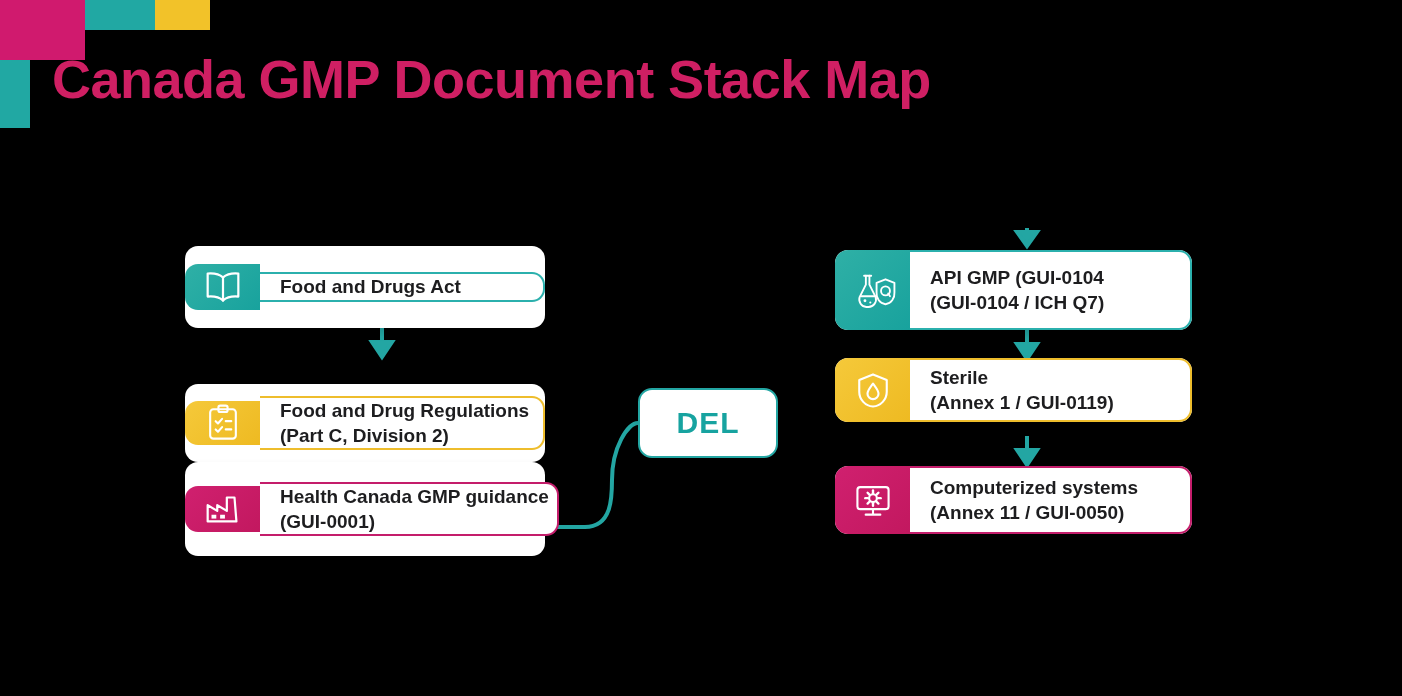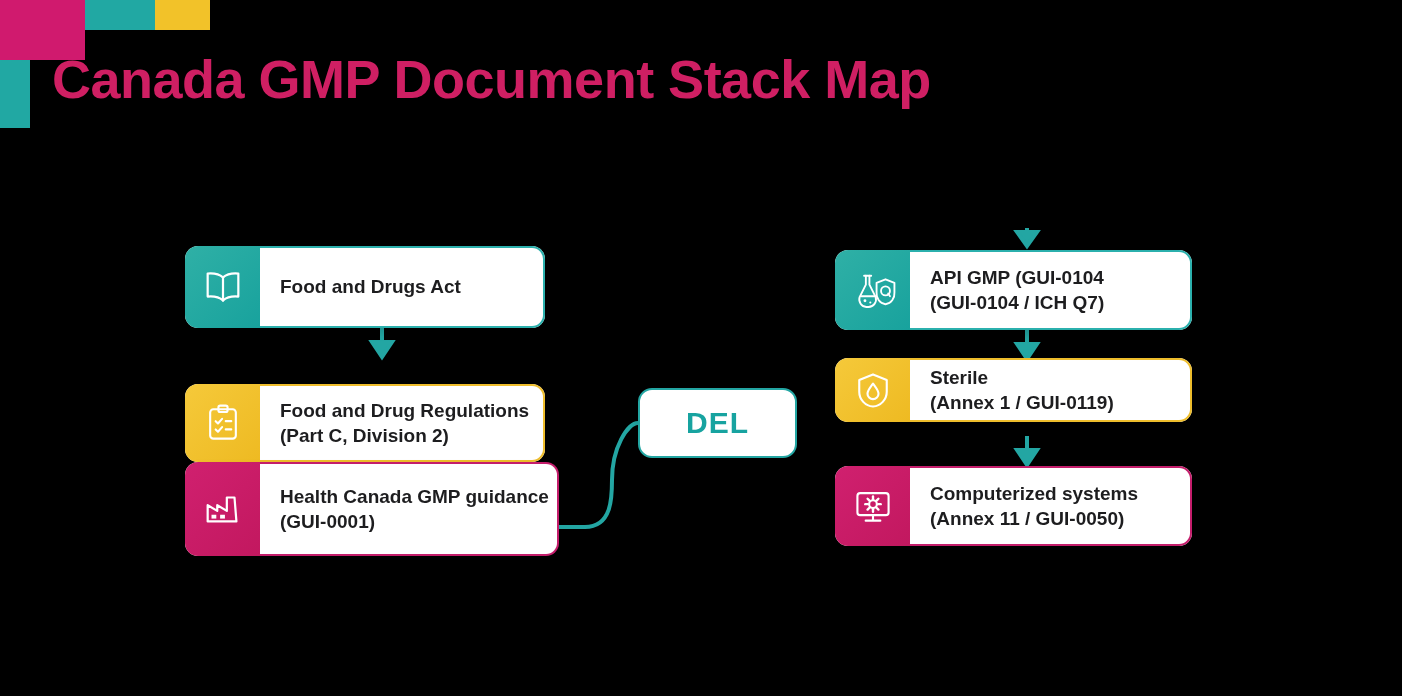--- a/index.html
+++ b/index.html
@@ -82,39 +82,39 @@
 
   
   .theme-teal    .icon-pane { background: linear-gradient(135deg,#2fb0a6 0%,#18a29d 100%); }
   .theme-teal    .body      { border-color: #2bb0ad; }
   .theme-yellow  .icon-pane { background: linear-gradient(135deg,#f5c93a 0%,#eeba22 100%); }
   .theme-yellow  .body      { border-color: #eebd2c; }
   .theme-magenta .icon-pane { background: linear-gradient(135deg,#d0206f 0%,#c2185f 100%); }
   .theme-magenta .body      { border-color: #c41d6b; }
 
   
-  .col-left  { left: 185px; width: 360px; }
+  .col-left  { left: 185px; width: 360px; align-items: center; }
   .col-left  .icon-pane { width: 75px; }
   .left-1 { top: 246px; height: 82px; }
   .left-2 { top: 356px; height: 78px; margin-top: 28px; }
   .left-3 { top: 462px; height: 94px; }
 
   
   .col-right { left: 835px; width: 357px; }
   .col-right .icon-pane { width: 75px; }
   .right-1 { top: 250px; height: 80px; }
   .right-2 { top: 358px; height: 64px; }
-  .right-3 { top: 466px; height: 80px; }
+  .right-3 { top: 466px; height: 68px; }
 
   
   .del-node {
     position: absolute;
     left: 638px;
     top: 388px;
-    width: 159px;
+    width: 140px;
     height: 70px;
     border: 2.5px solid #23a6a3;
     border-radius: 14px;
     background: #ffffff;
     display: flex;
     align-items: center;
     justify-content: center;
     box-shadow: 0 5px 9px rgba(0,0,0,0.12);
     box-sizing: border-box;
   }

